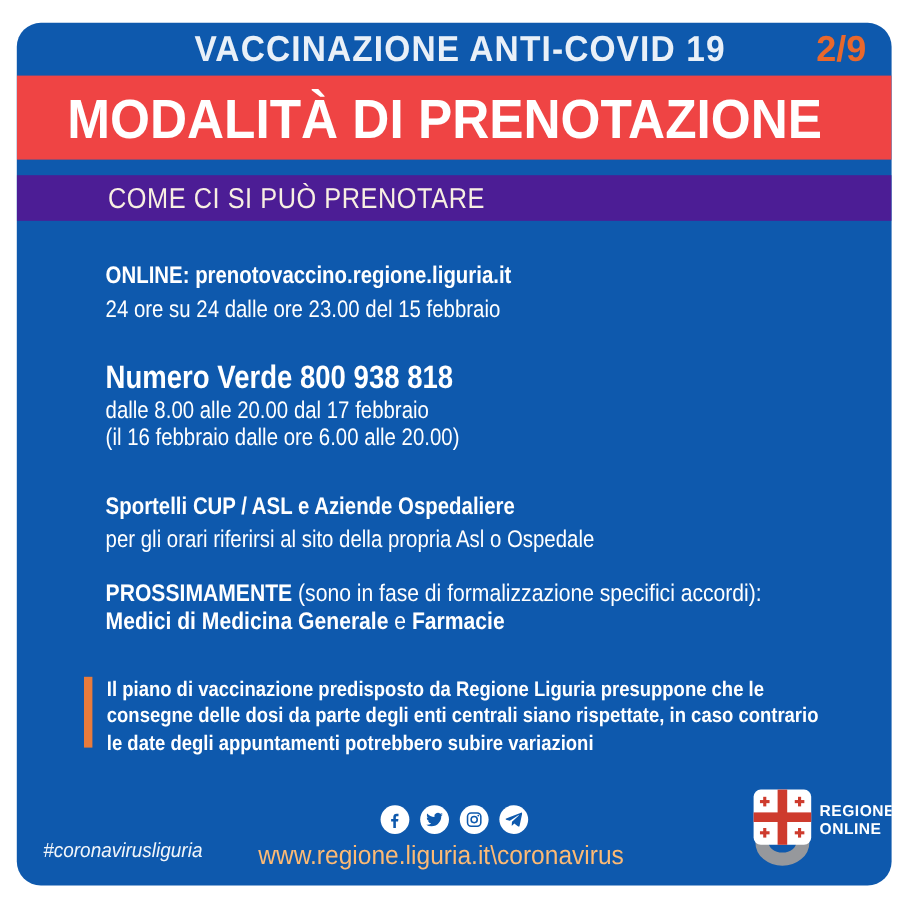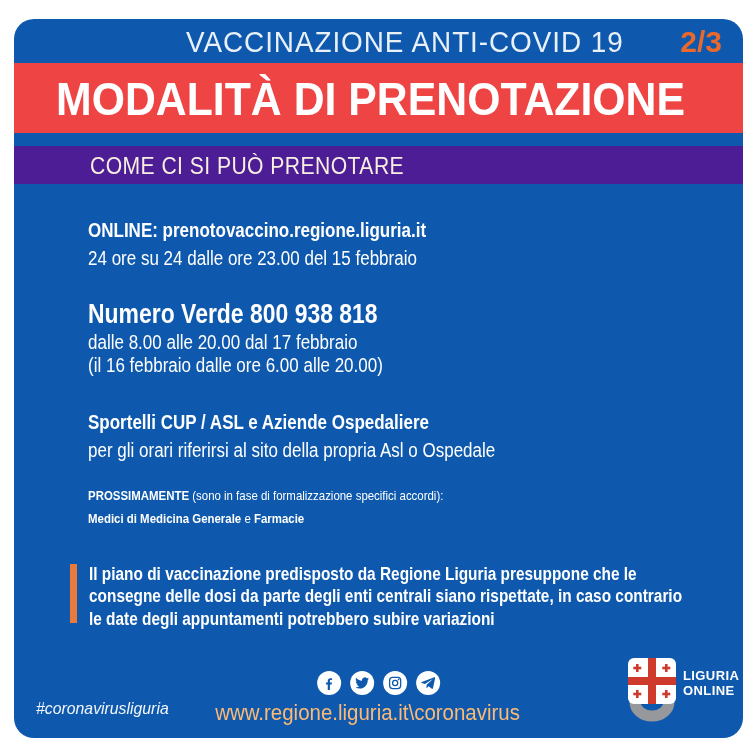--- a/index.html
+++ b/index.html
@@ -9,21 +9,21 @@
     border-radius:20px;overflow:hidden;}
 
   
   .cx{display:inline-block;transform:scaleX(.85);transform-origin:0 50%;white-space:nowrap;}
   .cx88{display:inline-block;transform:scaleX(.88);transform-origin:0 50%;white-space:nowrap;}
   .cx93{display:inline-block;transform:scaleX(.93);transform-origin:0 50%;white-space:nowrap;}
 
   
   .header{position:absolute;left:0;top:0;width:100%;height:44px;}
   .header-title{position:absolute;left:148px;top:0;line-height:46px;font-size:30px;
-    font-weight:400;color:#E9F0F8;letter-spacing:1px;margin-left:24px;}
+    font-weight:700;color:#E9F0F8;letter-spacing:1px;}
   .page-indicator{position:absolute;right:21px;top:0;line-height:46px;font-size:30px;
     font-weight:bold;color:#E9682C;}
 
   
   .banner{position:absolute;left:0;top:44px;width:100%;height:70px;background:#ef4444;}
   .banner-text{position:absolute;left:42px;top:0;line-height:72px;font-size:46px;
     font-weight:bold;color:#ffffff;letter-spacing:0;}
 
   
   .strip{position:absolute;left:0;top:127px;width:100%;height:38px;background:#4c1d95;}
@@ -32,21 +32,21 @@
 
   
   .content{position:absolute;left:74px;top:196px;width:640px;color:#ffffff;}
   .grp{margin:0;padding:0;}
   .h1a{font-size:20px;font-weight:bold;line-height:30px;}
   .h1b{font-size:27px;font-weight:bold;line-height:34px;}
   .h1c{font-size:20px;font-weight:bold;line-height:30px;}
   .ln{font-size:20px;line-height:23px;font-weight:400;}
   .ln1{font-size:20px;line-height:26px;font-weight:400;}
   .m1{margin-top:26px;} .m2{margin-top:30px;} .m3{margin-top:21px;}
-  .soon{font-size:13px;line-height:23px;}
+  .soon{font-size:20px;line-height:23px;}
   .soon b{font-weight:bold;}
 
   
   .note{position:absolute;left:56px;top:544px;width:660px;}
   .note-bar{position:absolute;left:0;top:1px;width:7px;height:59px;background:#E87B3C;}
   .note-lines{position:absolute;left:19px;top:0;color:#ffffff;font-size:17.5px;
     font-weight:bold;line-height:22.3px;}
 
   
   .footer-center{position:absolute;left:50%;bottom:14px;transform:translateX(-50%);
@@ -64,21 +64,21 @@
     font-size:13px;line-height:15px;letter-spacing:.4px;}
 </style>
 </head>
 <body>
 
 <div class="page">
   <div class="card">
 
     <div class="header">
       <div class="header-title"><span class="cx93">VACCINAZIONE ANTI-COVID 19</span></div>
-      <div class="page-indicator">2/3</div>
+      <div class="page-indicator">2/9</div>
     </div>
 
     <div class="banner">
       <div class="banner-text"><span class="cx93">MODALITÀ DI PRENOTAZIONE</span></div>
     </div>
 
     <div class="strip">
       <div class="strip-text"><span class="cx88">COME CI SI PUÒ PRENOTARE</span></div>
     </div>
 
@@ -161,19 +161,19 @@
             <rect x="10.3" y="10.7" width="8" height="2.6"></rect>
           <rect x="42" y="8" width="2.6" height="8"></rect>
             <rect x="39.3" y="10.7" width="8" height="2.6"></rect>
           <rect x="13" y="34" width="2.6" height="8"></rect>
             <rect x="10.3" y="36.7" width="8" height="2.6"></rect>
           <rect x="42" y="34" width="2.6" height="8"></rect>
             <rect x="39.3" y="36.7" width="8" height="2.6"></rect>
         </g>
       </svg>
       <div class="logo-text">
-        <div>LIGURIA</div>
+        <div>REGIONE</div>
         <div>ONLINE</div>
       </div>
     </div>
 
   </div>
 </div>
 
 </body></html>

